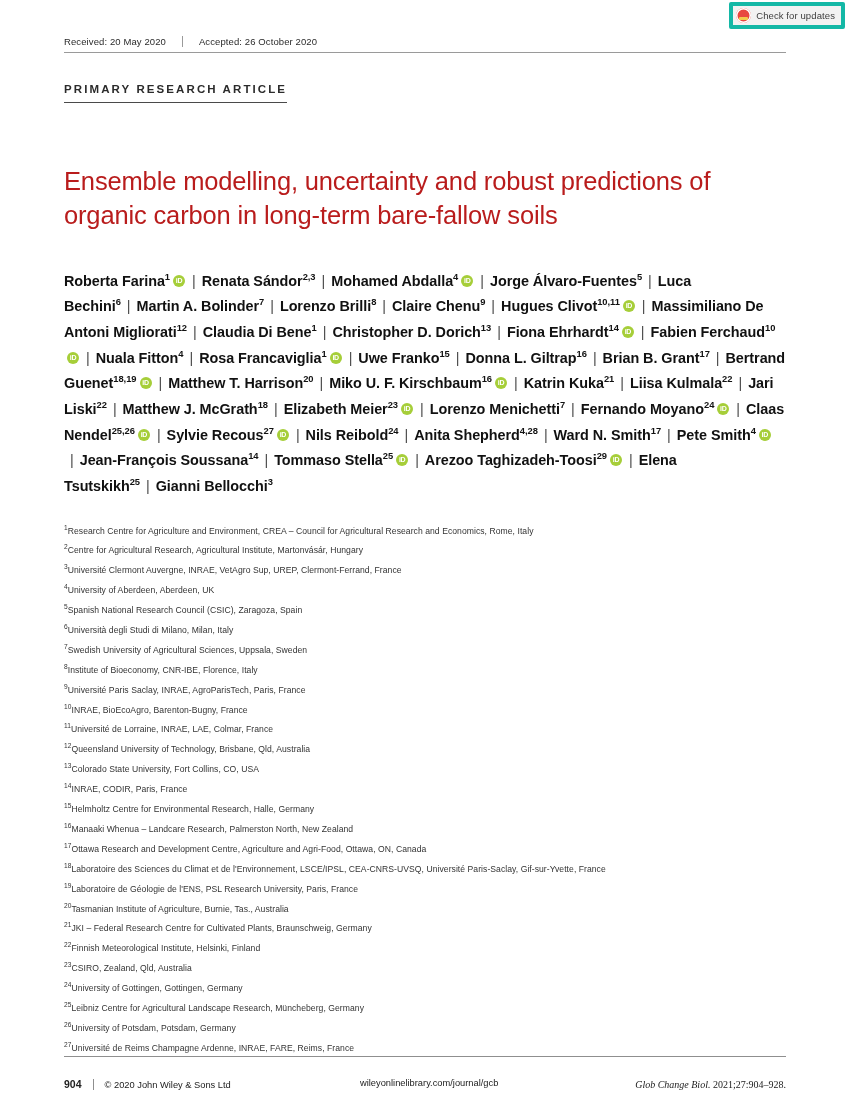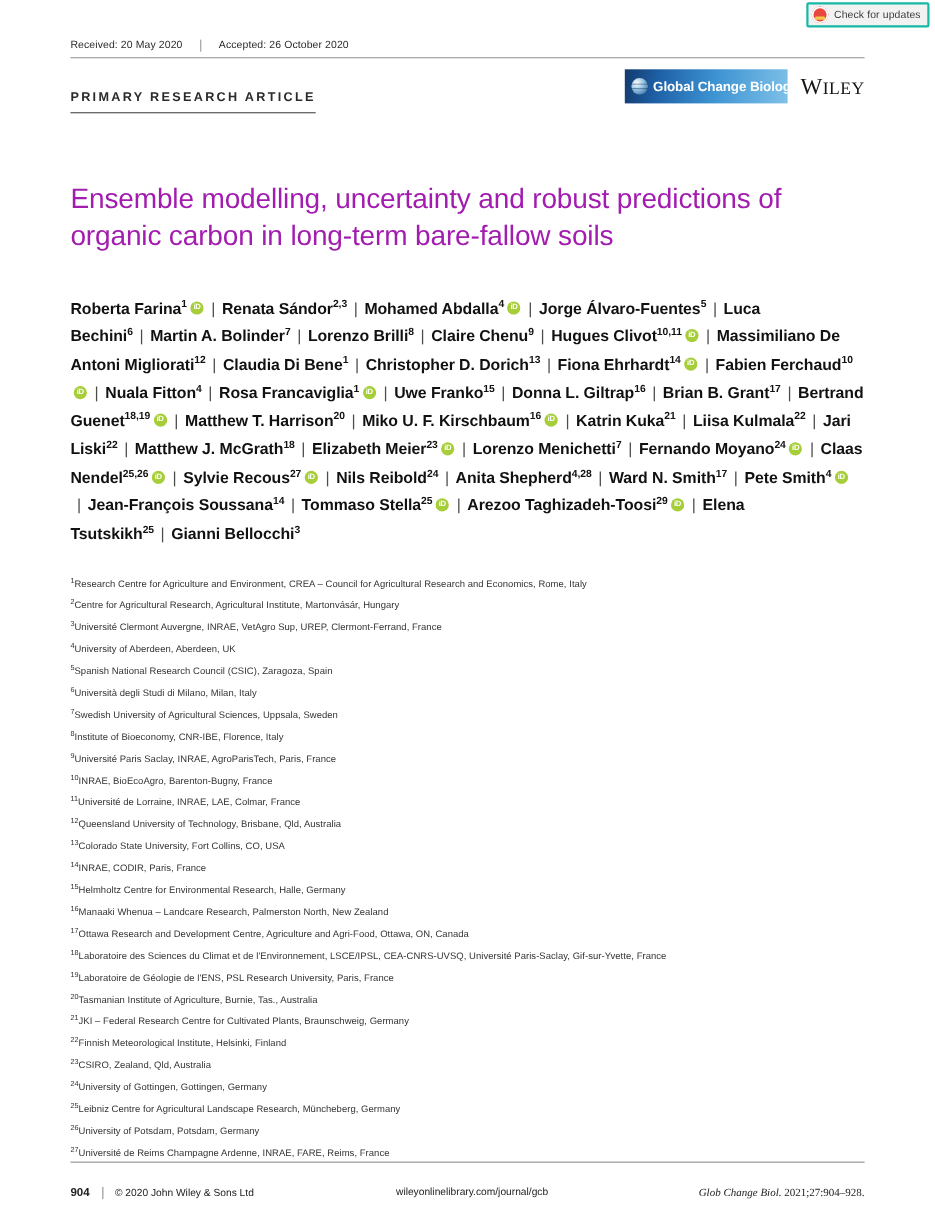--- a/index.html
+++ b/index.html
@@ -23,21 +23,21 @@
 
   
   .crossmark {
     position: absolute;
     top: 2px;
     right: 5px;
     display: flex;
     align-items: center;
     gap: 5px;
     background: #f2f2f2;
-    border: 2px solid #14b8a6;
+    border: 4px solid #14b8a6;
     border-radius: 2px;
     padding: 2px 6px 2px 3px;
     height: 15px;
     box-sizing: content-box;
   }
   .crossmark-label {
     font-size: 9.5px;
     color: #3d3d3d;
     letter-spacing: .1px;
     white-space: nowrap;
@@ -159,21 +159,21 @@
     white-space: nowrap;
   }
   .wiley-logo .small { font-size: 16px; }
 
   
   .title {
     margin-top: 40px;
     font-size: 25.5px;
     line-height: 1.33;
     font-weight: normal;
-    color: #a21caf;
+    color: #b91c1c;
     letter-spacing: -.15px;
     max-width: 690px;
   }
 
   
   .authors {
     margin-top: 36px;
     font-size: 14.4px;
     font-weight: bold;
     line-height: 1.78;
@@ -288,29 +288,20 @@
 
     <div class="dates-row">
       <span class="dates-received">Received: 20 May 2020</span>
       <span class="dates-div"></span>
       <span class="dates-accepted">Accepted: 26 October 2020</span>
     </div>
 
 
     <div class="type-row">
       <span class="article-type">PRIMARY RESEARCH ARTICLE</span>
-      <div class="logos">
-        <div class="gcb-logo">
-          <span class="gcb-globe"></span>
-          <span class="gcb-text">Global Change Biology</span>
-        </div>
-        <div class="wiley-logo">
-          <span>W</span><span class="small">ILEY</span>
-        </div>
-      </div>
     </div>
 
     <h1 class="title">Ensemble modelling, uncertainty and robust predictions of organic carbon in long-term bare-fallow soils</h1>
 
     <div class="authors"><span><span>Roberta Farina</span><sup>1</sup><span class="orcid"></span></span><span class="sep">|</span><span><span>Renata Sándor</span><sup>2,3</sup></span><span class="sep">|</span><span><span>Mohamed Abdalla</span><sup>4</sup><span class="orcid"></span></span><span class="sep">|</span><span><span>Jorge Álvaro-Fuentes</span><sup>5</sup></span><span class="sep">|</span><span><span>Luca Bechini</span><sup>6</sup></span><span class="sep">|</span><span><span>Martin A. Bolinder</span><sup>7</sup></span><span class="sep">|</span><span><span>Lorenzo Brilli</span><sup>8</sup></span><span class="sep">|</span><span><span>Claire Chenu</span><sup>9</sup></span><span class="sep">|</span><span><span>Hugues Clivot</span><sup>10,11</sup><span class="orcid"></span></span><span class="sep">|</span><span><span>Massimiliano De Antoni Migliorati</span><sup>12</sup></span><span class="sep">|</span><span><span>Claudia Di Bene</span><sup>1</sup></span><span class="sep">|</span><span><span>Christopher D. Dorich</span><sup>13</sup></span><span class="sep">|</span><span><span>Fiona Ehrhardt</span><sup>14</sup><span class="orcid"></span></span><span class="sep">|</span><span><span>Fabien Ferchaud</span><sup>10</sup><span class="orcid"></span></span><span class="sep">|</span><span><span>Nuala Fitton</span><sup>4</sup></span><span class="sep">|</span><span><span>Rosa Francaviglia</span><sup>1</sup><span class="orcid"></span></span><span class="sep">|</span><span><span>Uwe Franko</span><sup>15</sup></span><span class="sep">|</span><span><span>Donna L. Giltrap</span><sup>16</sup></span><span class="sep">|</span><span><span>Brian B. Grant</span><sup>17</sup></span><span class="sep">|</span><span><span>Bertrand Guenet</span><sup>18,19</sup><span class="orcid"></span></span><span class="sep">|</span><span><span>Matthew T. Harrison</span><sup>20</sup></span><span class="sep">|</span><span><span>Miko U. F. Kirschbaum</span><sup>16</sup><span class="orcid"></span></span><span class="sep">|</span><span><span>Katrin Kuka</span><sup>21</sup></span><span class="sep">|</span><span><span>Liisa Kulmala</span><sup>22</sup></span><span class="sep">|</span><span><span>Jari Liski</span><sup>22</sup></span><span class="sep">|</span><span><span>Matthew J. McGrath</span><sup>18</sup></span><span class="sep">|</span><span><span>Elizabeth Meier</span><sup>23</sup><span class="orcid"></span></span><span class="sep">|</span><span><span>Lorenzo Menichetti</span><sup>7</sup></span><span class="sep">|</span><span><span>Fernando Moyano</span><sup>24</sup><span class="orcid"></span></span><span class="sep">|</span><span><span>Claas Nendel</span><sup>25,26</sup><span class="orcid"></span></span><span class="sep">|</span><span><span>Sylvie Recous</span><sup>27</sup><span class="orcid"></span></span><span class="sep">|</span><span><span>Nils Reibold</span><sup>24</sup></span><span class="sep">|</span><span><span>Anita Shepherd</span><sup>4,28</sup></span><span class="sep">|</span><span><span>Ward N. Smith</span><sup>17</sup></span><span class="sep">|</span><span><span>Pete Smith</span><sup>4</sup><span class="orcid"></span></span><span class="sep">|</span><span><span>Jean-François Soussana</span><sup>14</sup></span><span class="sep">|</span><span><span>Tommaso Stella</span><sup>25</sup><span class="orcid"></span></span><span class="sep">|</span><span><span>Arezoo Taghizadeh-Toosi</span><sup>29</sup><span class="orcid"></span></span><span class="sep">|</span><span><span>Elena Tsutskikh</span><sup>25</sup></span><span class="sep">|</span><span><span>Gianni Bellocchi</span><sup>3</sup></span></div>
 
     <div class="affiliations">
         <div class="affil"><sup>1</sup><span>Research Centre for Agriculture and Environment, CREA – Council for Agricultural Research and Economics, Rome, Italy</span></div>
         <div class="affil"><sup>2</sup><span>Centre for Agricultural Research, Agricultural Institute, Martonvásár, Hungary</span></div>
         <div class="affil"><sup>3</sup><span>Université Clermont Auvergne, INRAE, VetAgro Sup, UREP, Clermont-Ferrand, France</span></div>

